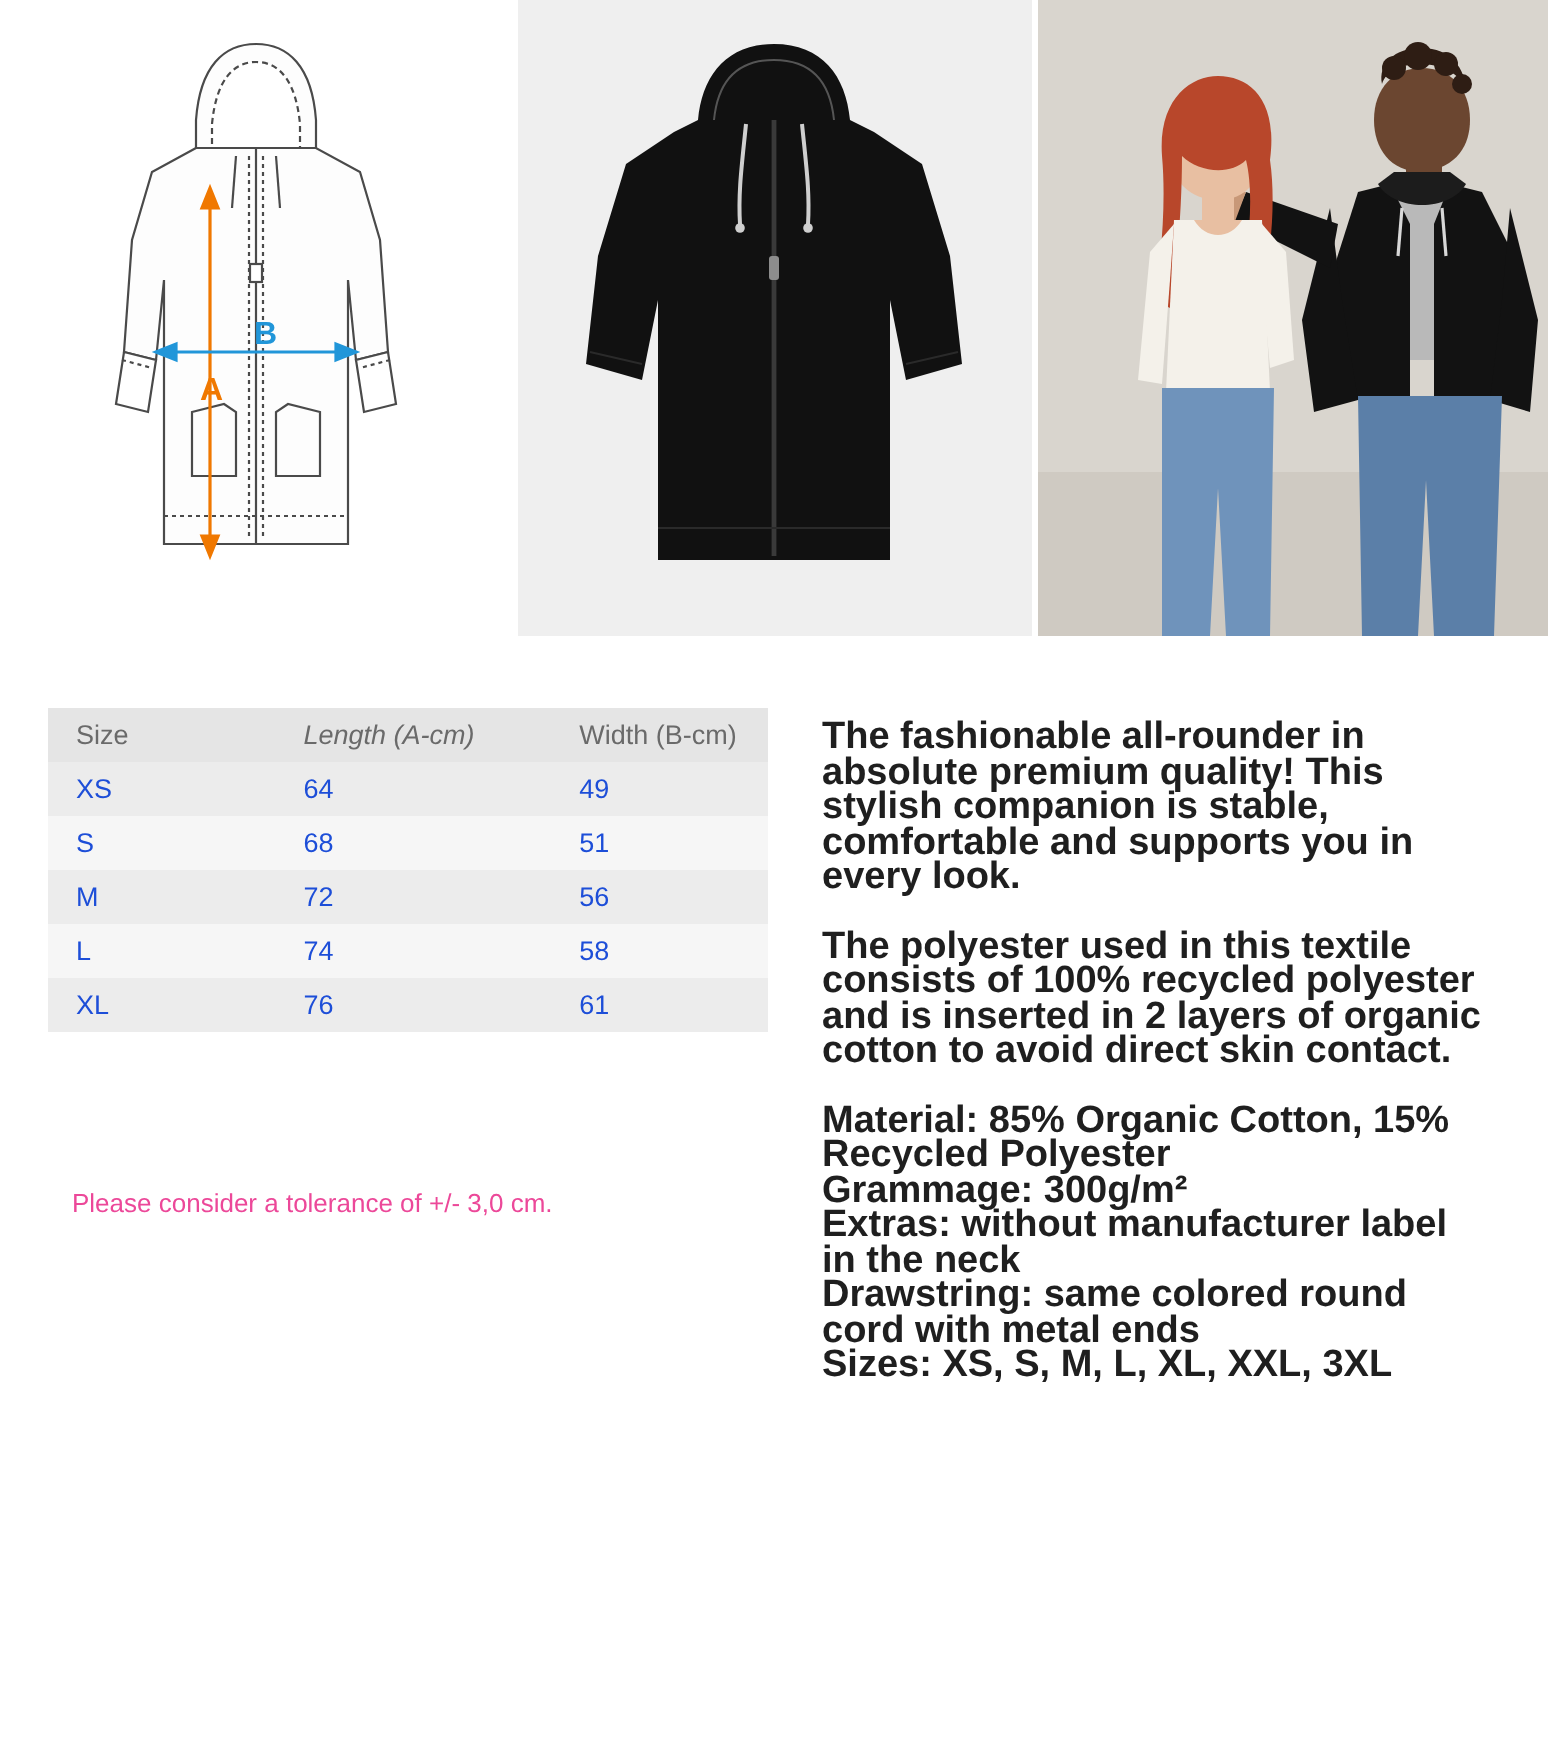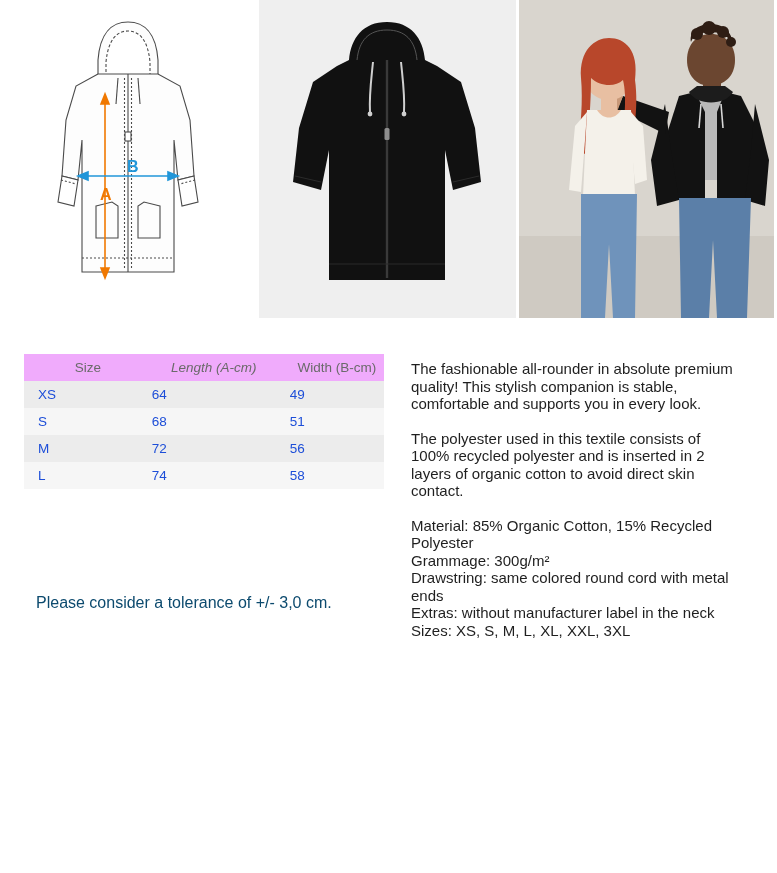--- a/index.html
+++ b/index.html
@@ -62,46 +62,46 @@
   .size-table th,
   .size-table td {
     text-align: left;
     padding: 6px 0 6px 14px;
     font-weight: normal;
     color: #1d4ed8;
     height: 15px;
   }
   .size-table thead th {
     color: #6a6a6a;
-    background: #f0abfc;
-    text-align: center;
+    background: #e5e5e5;
   }
   .size-table tbody tr:nth-child(odd) { background: #ececec; }
   .size-table tbody tr:nth-child(even) { background: #f6f6f6; }
   .col-size   { width: 114px; }
   .col-length { width: 140px; font-style: italic; }
   .col-width  { width: 106px; }
 
   .tolerance {
     position: absolute;
     left: 36px;
     top: 276px;
-    font-size: 16px;
-    color: #0c4a6e;
+    font-size: 13px;
+    color: #ec4899;
   }
 
   
   .description {
     position: absolute;
     left: 411px;
     top: 42px;
     width: 330px;
-    font-size: 15px;
+    font-size: 19px;
     line-height: 17.5px;
     color: #1f1f1f;
+    font-weight: bold;
   }
   .description p { margin: 0 0 17px 0; }
   .description p:last-child { margin-bottom: 17px; }
   .spec-line { display: block; }
 </style>
 </head>
 <body>
 
 <div class="image-strip">
 
@@ -249,29 +249,34 @@
       <tr>
         <td>M</td>
         <td>72</td>
         <td>56</td>
       </tr>
       <tr>
         <td>L</td>
         <td>74</td>
         <td>58</td>
       </tr>
+      <tr>
+        <td>XL</td>
+        <td>76</td>
+        <td>61</td>
+      </tr>
     </tbody>
   </table>
 
   <div class="tolerance">Please consider a tolerance of +/- 3,0 cm.</div>
 
   <div class="description">
     <p>The fashionable all-rounder in absolute premium quality! This stylish companion is stable, comfortable and supports you in every look.</p>
     <p>The polyester used in this textile consists of 100% recycled polyester and is inserted in 2 layers of organic cotton to avoid direct skin contact.</p>
     <p>
       <span class="spec-line">Material: 85% Organic Cotton, 15% Recycled Polyester</span>
       <span class="spec-line">Grammage: 300g/m²</span>
+      <span class="spec-line">Extras: without manufacturer label in the neck</span>
       <span class="spec-line">Drawstring: same colored round cord with metal ends</span>
-      <span class="spec-line">Extras: without manufacturer label in the neck</span>
       <span class="spec-line">Sizes: XS, S, M, L, XL, XXL, 3XL</span>
     </p>
   </div>
 </div>
 
 </body></html>

